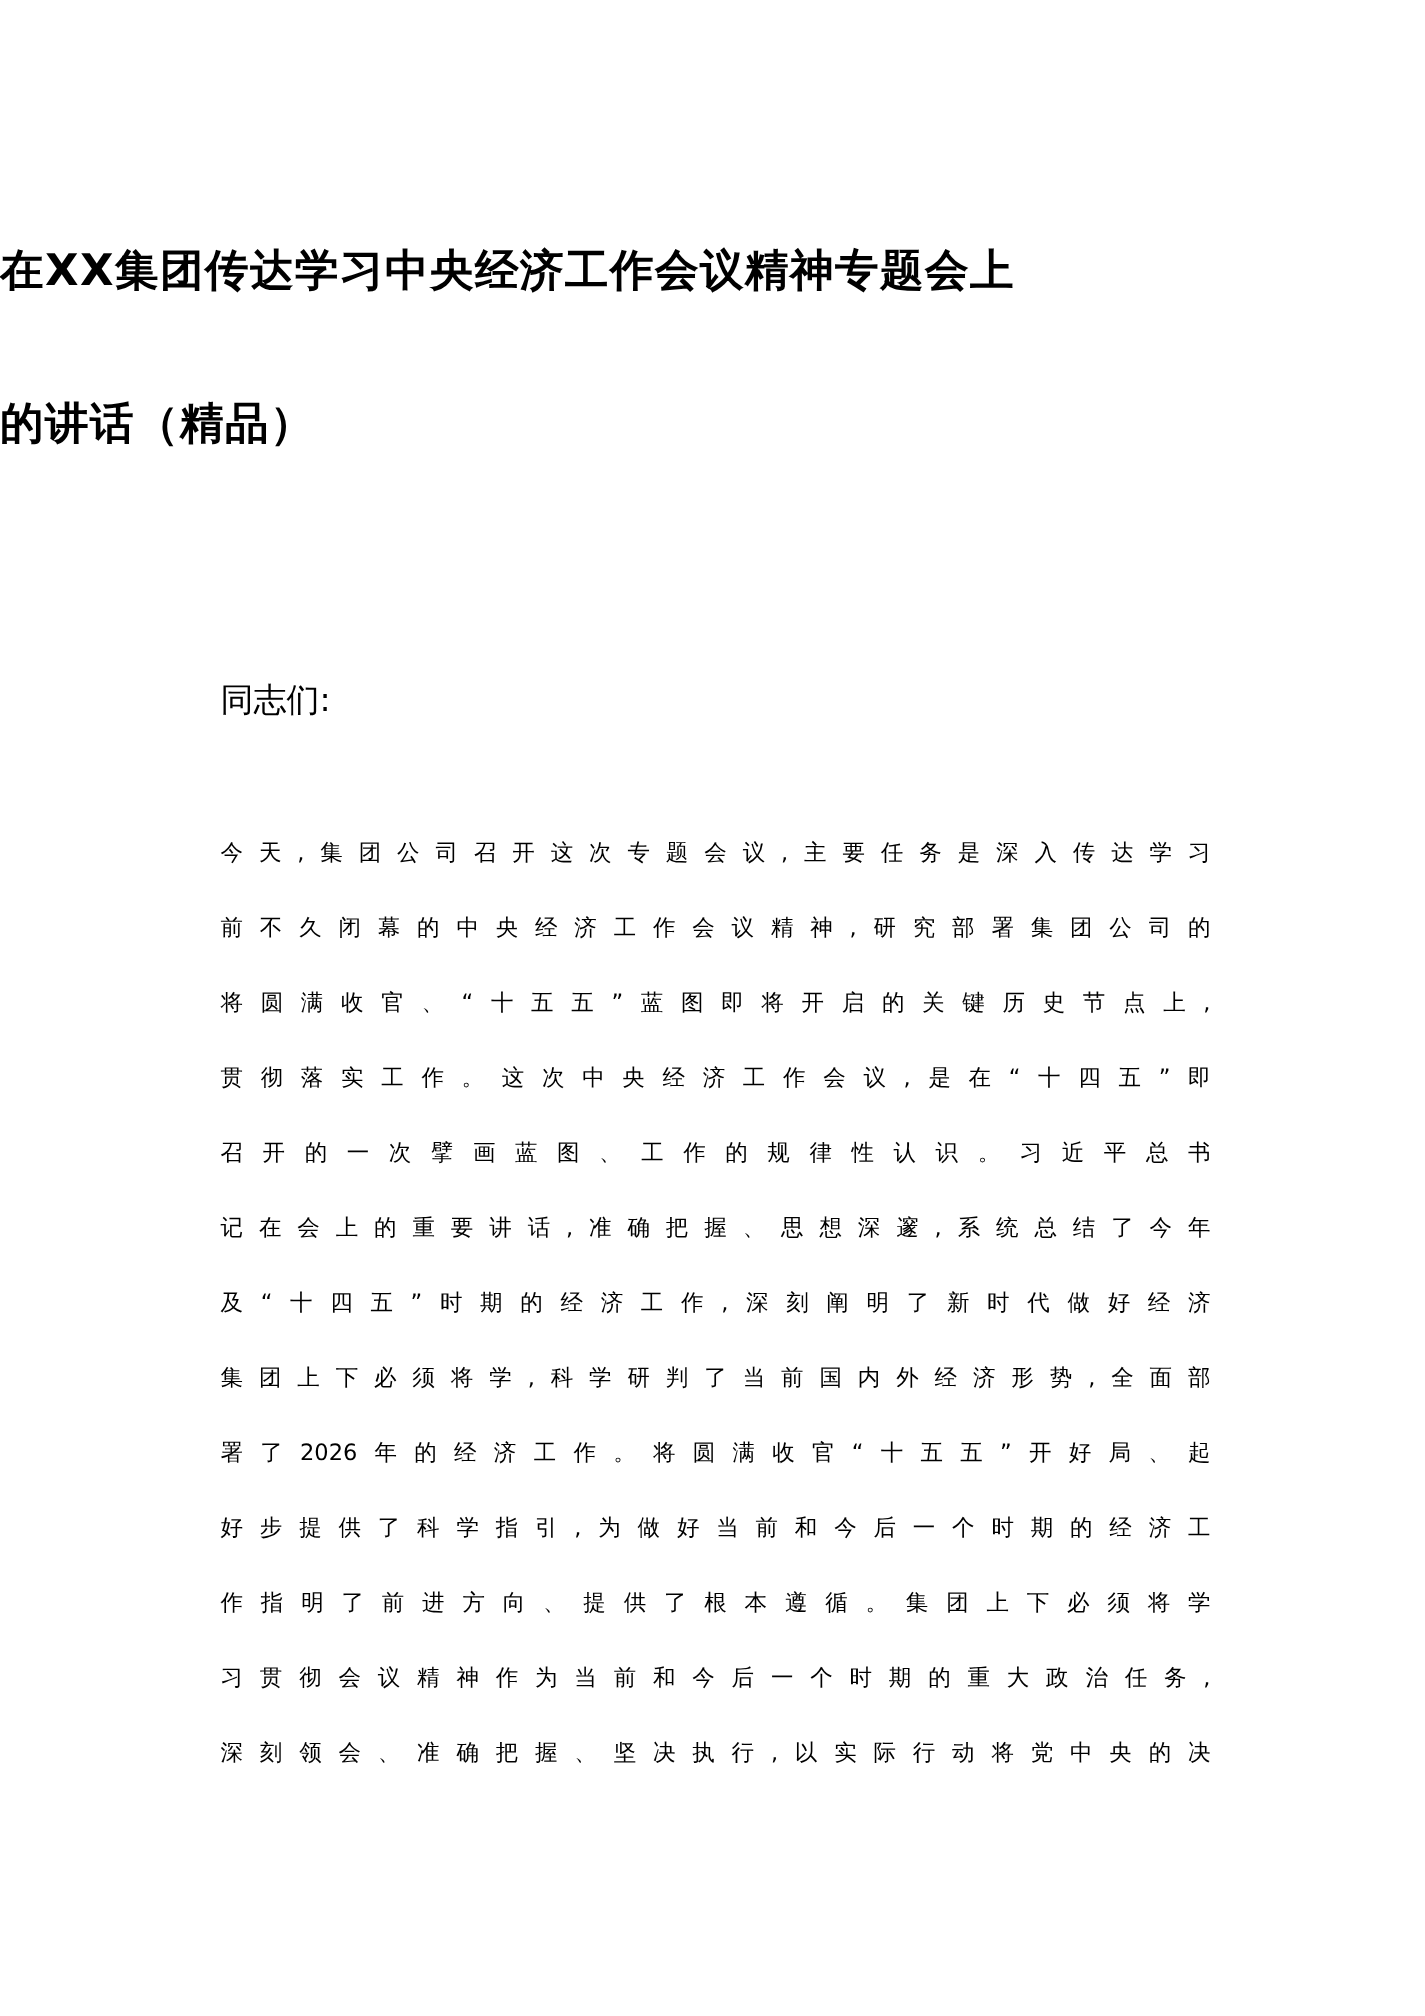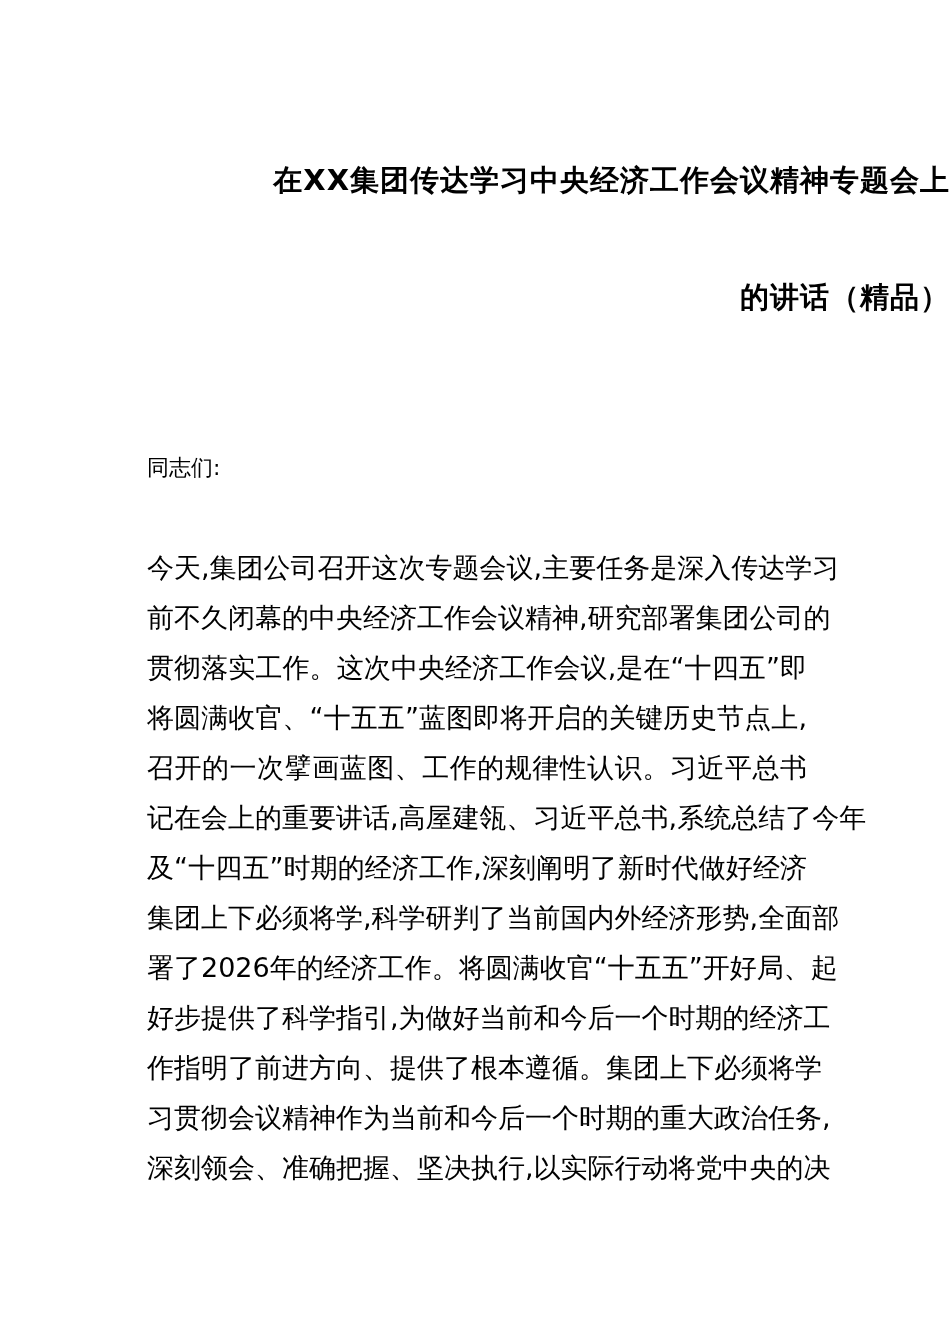--- a/index.html
+++ b/index.html
@@ -19,73 +19,73 @@
       position: absolute;
       left: 0; top: 0;
       width: 950px;
       height: 1344px;
       background: #ffffff;
     }
     .title-line {
       position: absolute;
       left: 0;
       width: 950px;
-      text-align: right;
+      text-align: left;
       font-size: 29px;
       font-weight: bold;
       line-height: 40px;
       letter-spacing: 1px;
       white-space: nowrap;
     }
     .title-1 { top: 160px; }
-    .title-2 { top: 277px; }
+    .title-2 { top: 262px; }
     .salutation {
       position: absolute;
       left: 147px;
       top: 452px;
       font-size: 22px;
       line-height: 32px;
       white-space: nowrap;
       text-align: right;
     }
     .body-lines {
       position: absolute;
       left: 147px;
       top: 551px;
       width: 660px;
     }
     .body-line {
       display: block;
       height: 50px;
       line-height: 34px;
-      font-size: 27px;
+      font-size: 15px;
       white-space: nowrap;
       text-align: justify;
       text-align-last: justify;
       width: 660px;
       letter-spacing: 0px;
     }
   </style>
 </head>
 <body>
 
 <div class="page">
 
   <div class="title-line title-1">在XX集团传达学习中央经济工作会议精神专题会上</div>
   <div class="title-line title-2">的讲话（精品）</div>
 
   <div class="salutation">同志们:</div>
 
   <div class="body-lines">
     <span class="body-line">今天,集团公司召开这次专题会议,主要任务是深入传达学习</span>
     <span class="body-line">前不久闭幕的中央经济工作会议精神,研究部署集团公司的</span>
+    <span class="body-line">将圆满收官、“十五五”蓝图即将开启的关键历史节点上,</span>
     <span class="body-line">贯彻落实工作。这次中央经济工作会议,是在“十四五”即</span>
-    <span class="body-line">将圆满收官、“十五五”蓝图即将开启的关键历史节点上,</span>
     <span class="body-line">召开的一次擘画蓝图、工作的规律性认识。习近平总书</span>
-    <span class="body-line">记在会上的重要讲话,高屋建瓴、习近平总书,系统总结了今年</span>
+    <span class="body-line">记在会上的重要讲话,准确把握、思想深邃,系统总结了今年</span>
     <span class="body-line">及“十四五”时期的经济工作,深刻阐明了新时代做好经济</span>
     <span class="body-line">集团上下必须将学,科学研判了当前国内外经济形势,全面部</span>
     <span class="body-line">署了2026年的经济工作。将圆满收官“十五五”开好局、起</span>
     <span class="body-line">好步提供了科学指引,为做好当前和今后一个时期的经济工</span>
     <span class="body-line">作指明了前进方向、提供了根本遵循。集团上下必须将学</span>
     <span class="body-line">习贯彻会议精神作为当前和今后一个时期的重大政治任务,</span>
     <span class="body-line">深刻领会、准确把握、坚决执行,以实际行动将党中央的决</span>
   </div>
 
 </div>

